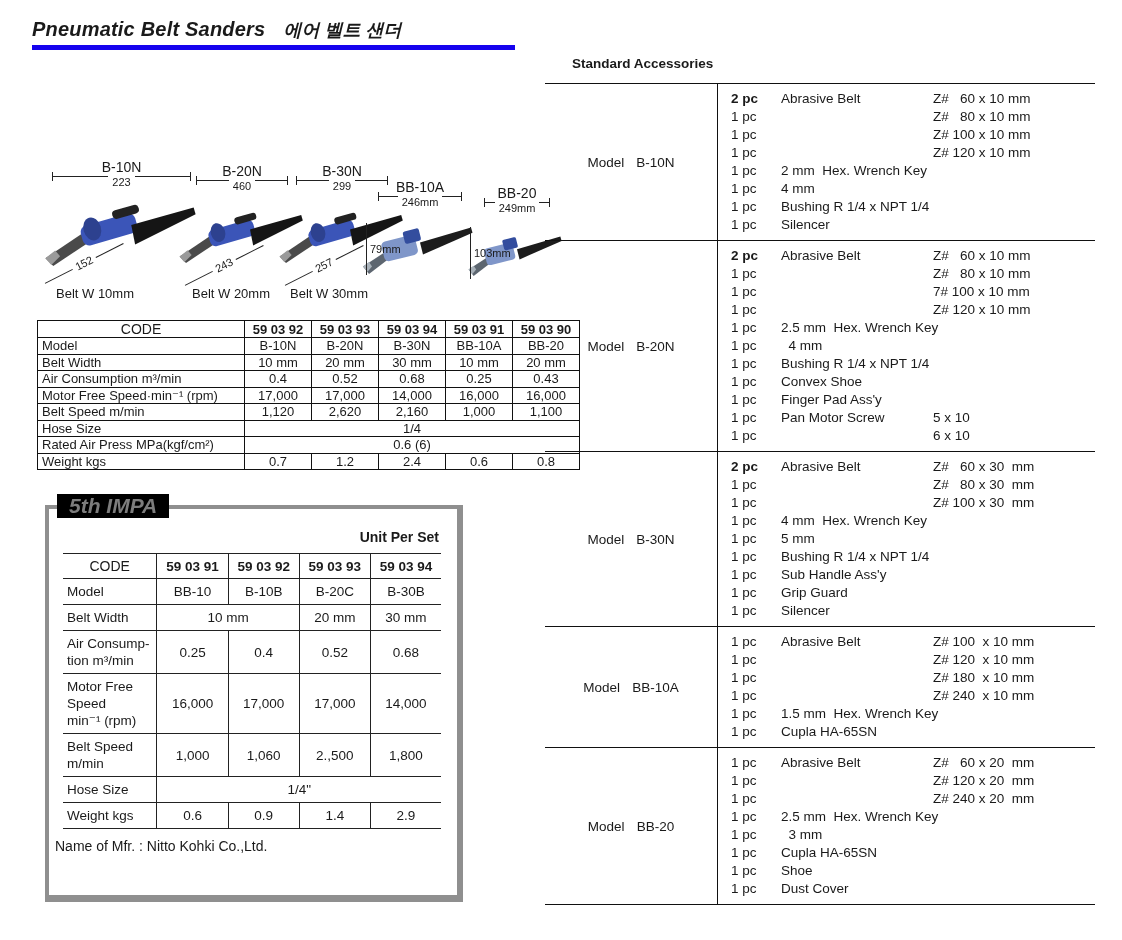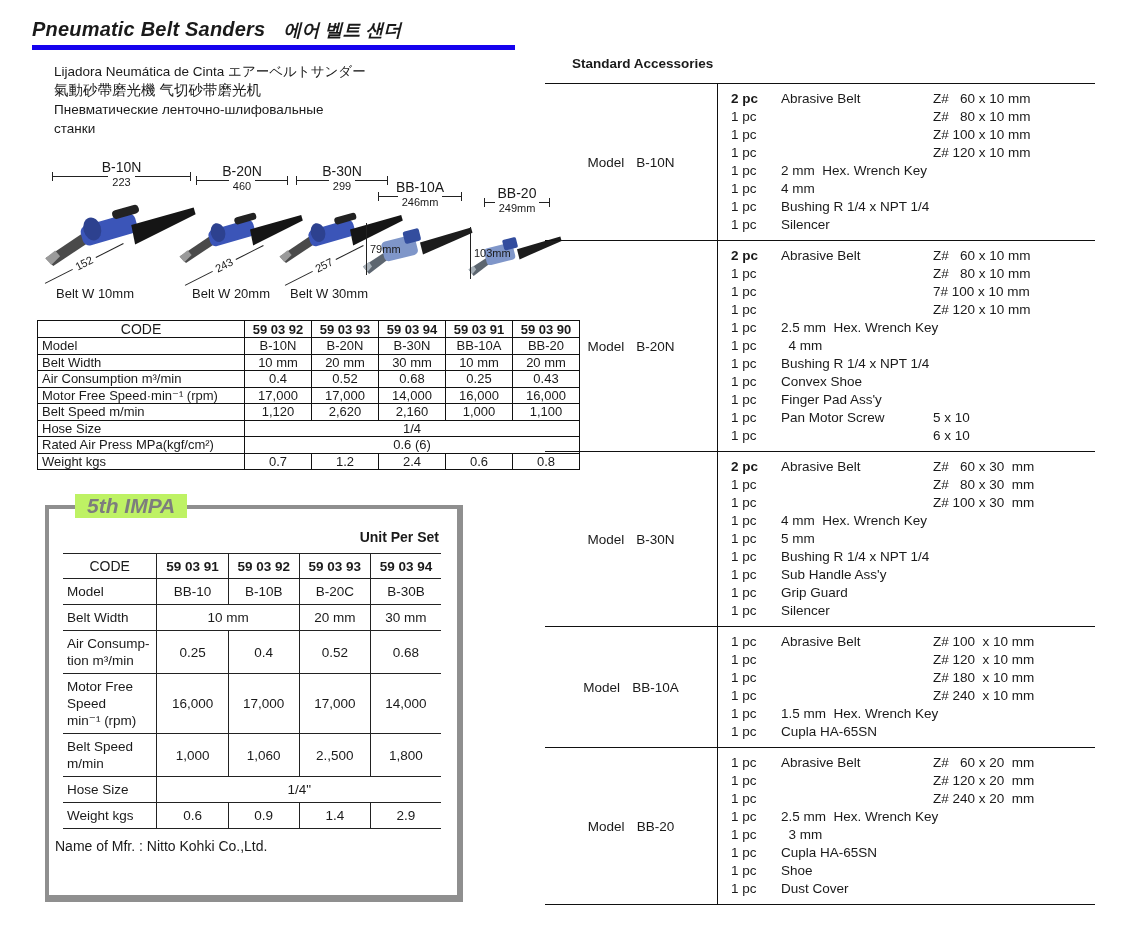--- a/index.html
+++ b/index.html
@@ -49,21 +49,21 @@
   table.tbl{border-collapse:collapse;}
   .spec-wrap table{font-size:13px;}
   .spec-wrap td,.spec-wrap th{border:1px solid #111;height:15.5px;padding:0 4px;font-weight:normal;}
   .spec-wrap th.codehead{text-align:center;font-size:14px;width:198px;}
   .spec-wrap th.code{font-weight:bold;width:58px;text-align:center;}
   .spec-wrap td.lbl{text-align:left;}
   .spec-wrap td.val{text-align:center;}
   
   .impa-box{position:absolute;left:45px;top:505px;width:408px;height:386px;
     border:4px solid #8f8f8f;border-right-width:6px;border-bottom-width:7px;background:#fff;}
-  .impa-legend{position:absolute;top:-15px;left:26px;background:#bef264;padding:0 12px;
+  .impa-legend{position:absolute;top:-15px;left:8px;background:#000000;padding:0 12px;
     font-size:21px;font-weight:bold;font-style:italic;color:#7d7d7d;}
   .impa-unit{position:absolute;top:20px;right:18px;font-size:14px;font-weight:bold;}
   .impa-table{margin:44px 14px 0 14px;font-size:13.5px;border-collapse:collapse;width:378px;}
   .impa-table td,.impa-table th{border-top:1px solid #222;border-bottom:1px solid #222;
     padding:4px 4px;font-weight:normal;vertical-align:middle;}
   .impa-table td:not(:first-child),.impa-table th:not(:first-child){border-left:1px solid #222;}
   .impa-table th.codehead{text-align:center;font-size:14px;width:92px;}
   .impa-table th.code{font-weight:bold;width:68px;text-align:center;}
   .impa-table td.lbl{text-align:left;white-space:pre-line;line-height:17px;}
   .impa-table td.val{text-align:center;}
@@ -83,26 +83,20 @@
 </style>
 </head>
 <body>
 
 <div class="hdr">
   <div class="title-row">
     <span class="title-en">Pneumatic Belt Sanders</span>
     <span class="title-ko">에어 벨트 샌더</span>
   </div>
   <div class="title-underline" id="title-underline" style="background: rgb(21, 2, 238);"></div>
-  <div class="subtitle">
-    <div>Lijadora Neumática de Cinta  エアーベルトサンダー</div>
-    <div class="cjk">氣動砂帶磨光機 气切砂带磨光机</div>
-    <div>Пневматические ленточно-шлифовальные</div>
-    <div>станки</div>
-  </div>
 </div>
 
 <div class="products" id="products">
     <div class="product p1">
       <span class="p-label">B-10N</span>
       <div class="p-dim-top">
         <i class="dl tl"></i>
         <span>223</span>
         <i class="dl tr"></i>
       </div>

